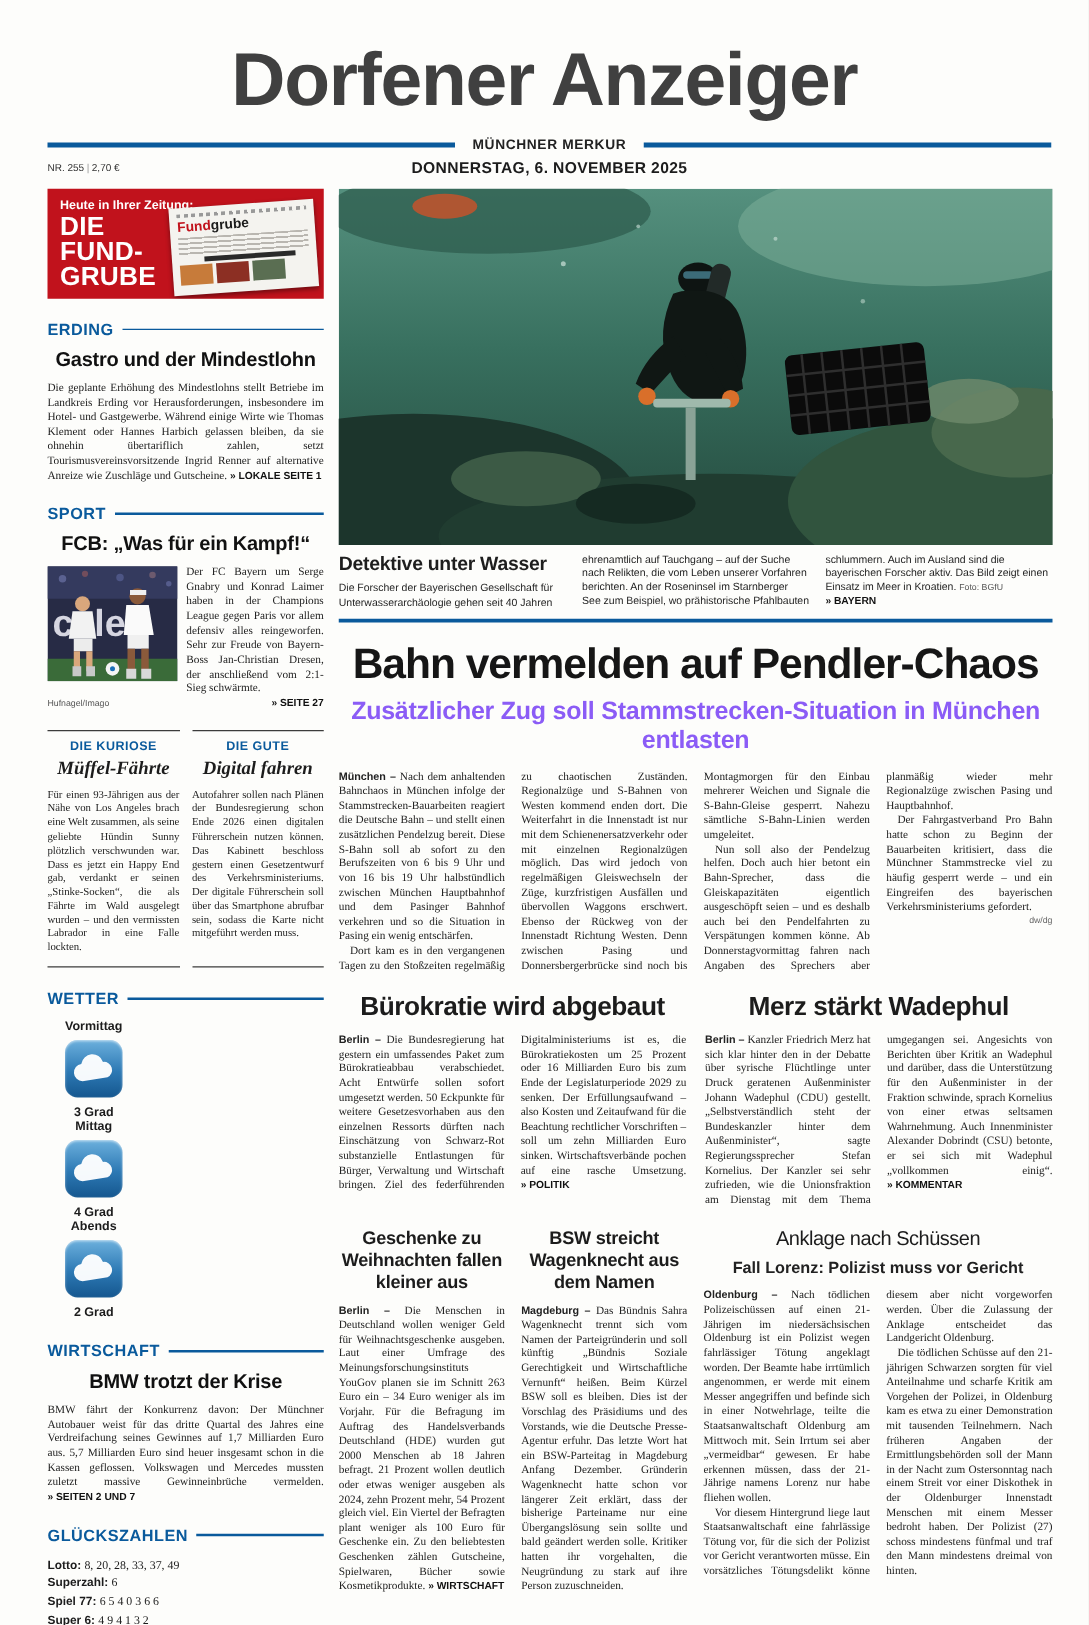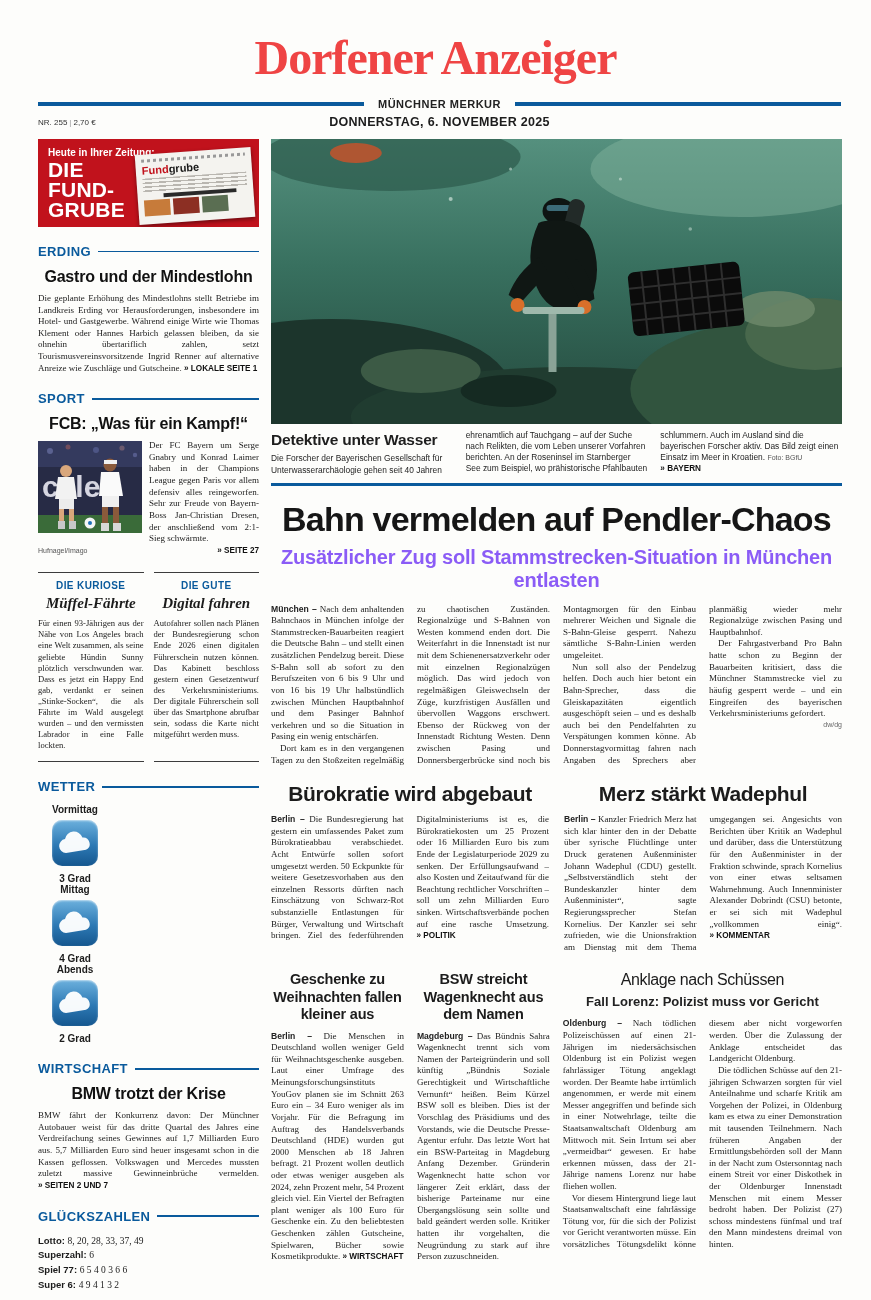--- a/index.html
+++ b/index.html
@@ -1,21 +1,21 @@
 <!DOCTYPE html>
 <html lang="de"><head>
 <meta charset="utf-8">
 <style>
   * { margin:0; padding:0; box-sizing:border-box; }
   body { background:#e8e8e4; font-family:"Liberation Sans", sans-serif; }
   .page { position:relative; width:871px; height:1300px; background:#fdfdfb; margin:0 auto; overflow:hidden; color:#1c1c1c; }
 
   
   .masthead { text-align:center; padding-top:34px; }
-  .masthead h1 { font-family:Liberation Serif, serif; font-weight:bold; font-size:48px; letter-spacing:-1px; color:#ef4444; line-height:1; }
+  .masthead h1 { font-family:Liberation Sans, sans-serif; font-weight:bold; font-size:60px; letter-spacing:-1px; color:#404040; line-height:1; }
   .merkur-row { display:flex; align-items:center; width:803px; margin:16px auto 0 38px; }
   .merkur-row .rule { flex:1; height:4px; background:#0a5a9c; }
   .merkur-row .merkur { font-size:11px; font-weight:bold; letter-spacing:.5px; padding:0 14px; color:#222; }
   .date-row { position:relative; width:803px; margin:5px auto 0 38px; text-align:center; }
   .date-row .date { font-size:12.5px; font-weight:bold; letter-spacing:.3px; }
   .issue { position:absolute; left:0; top:3px; font-size:8px; color:#333; }
   .issue .sep { color:#999; padding:0 2px; }
 
   
   .content { display:flex; gap:12px; padding:10px 29px 0 38px; }

